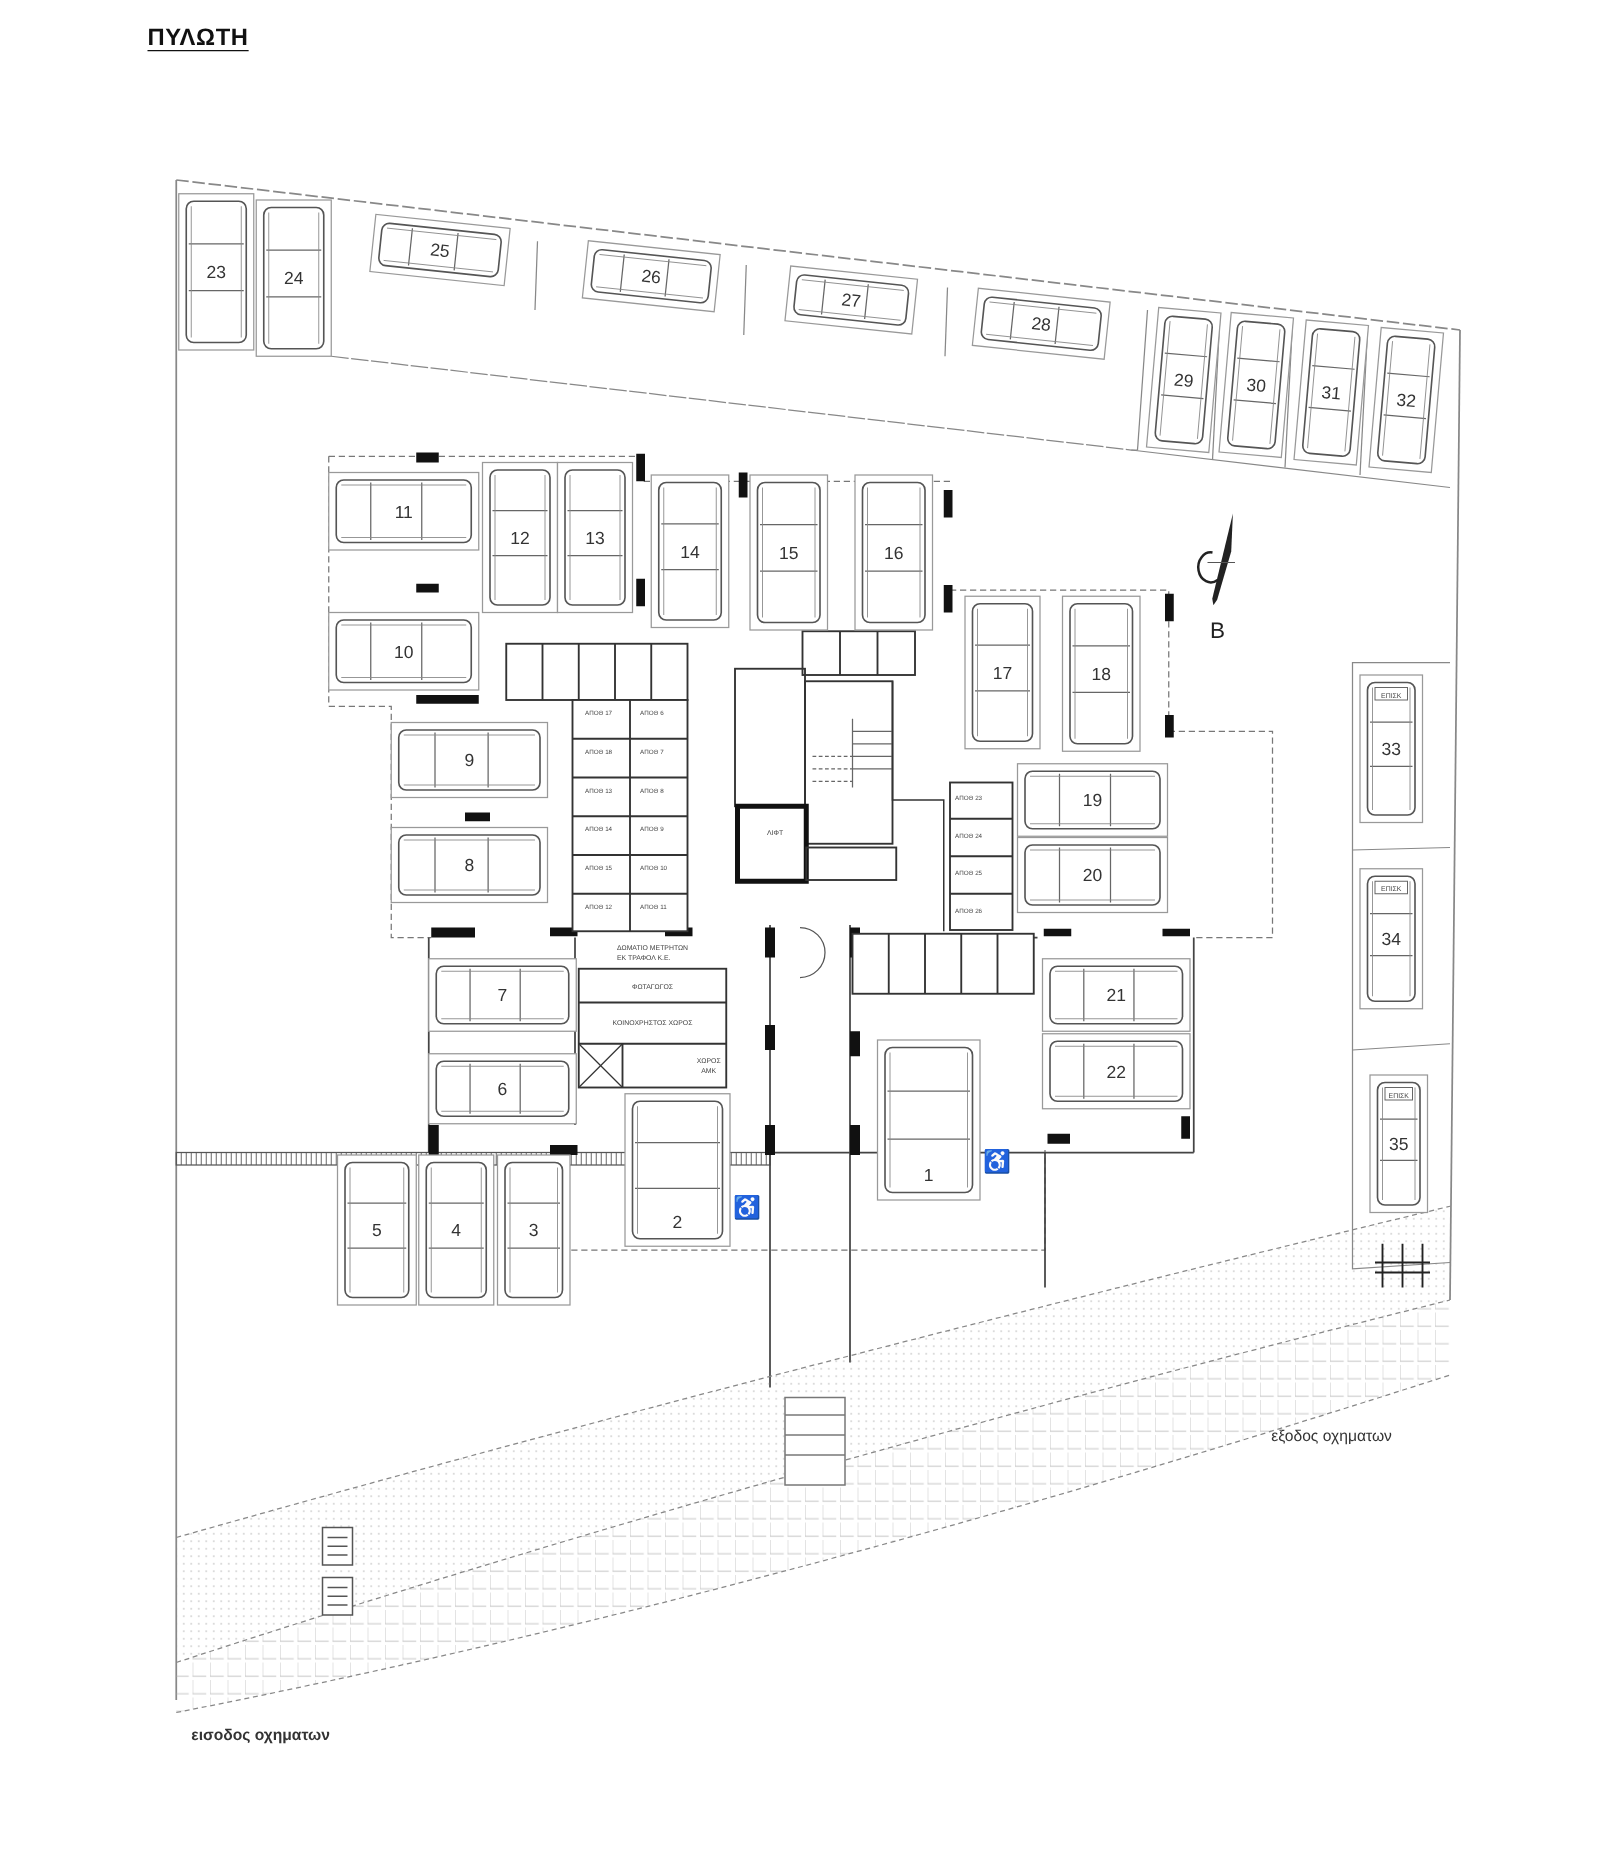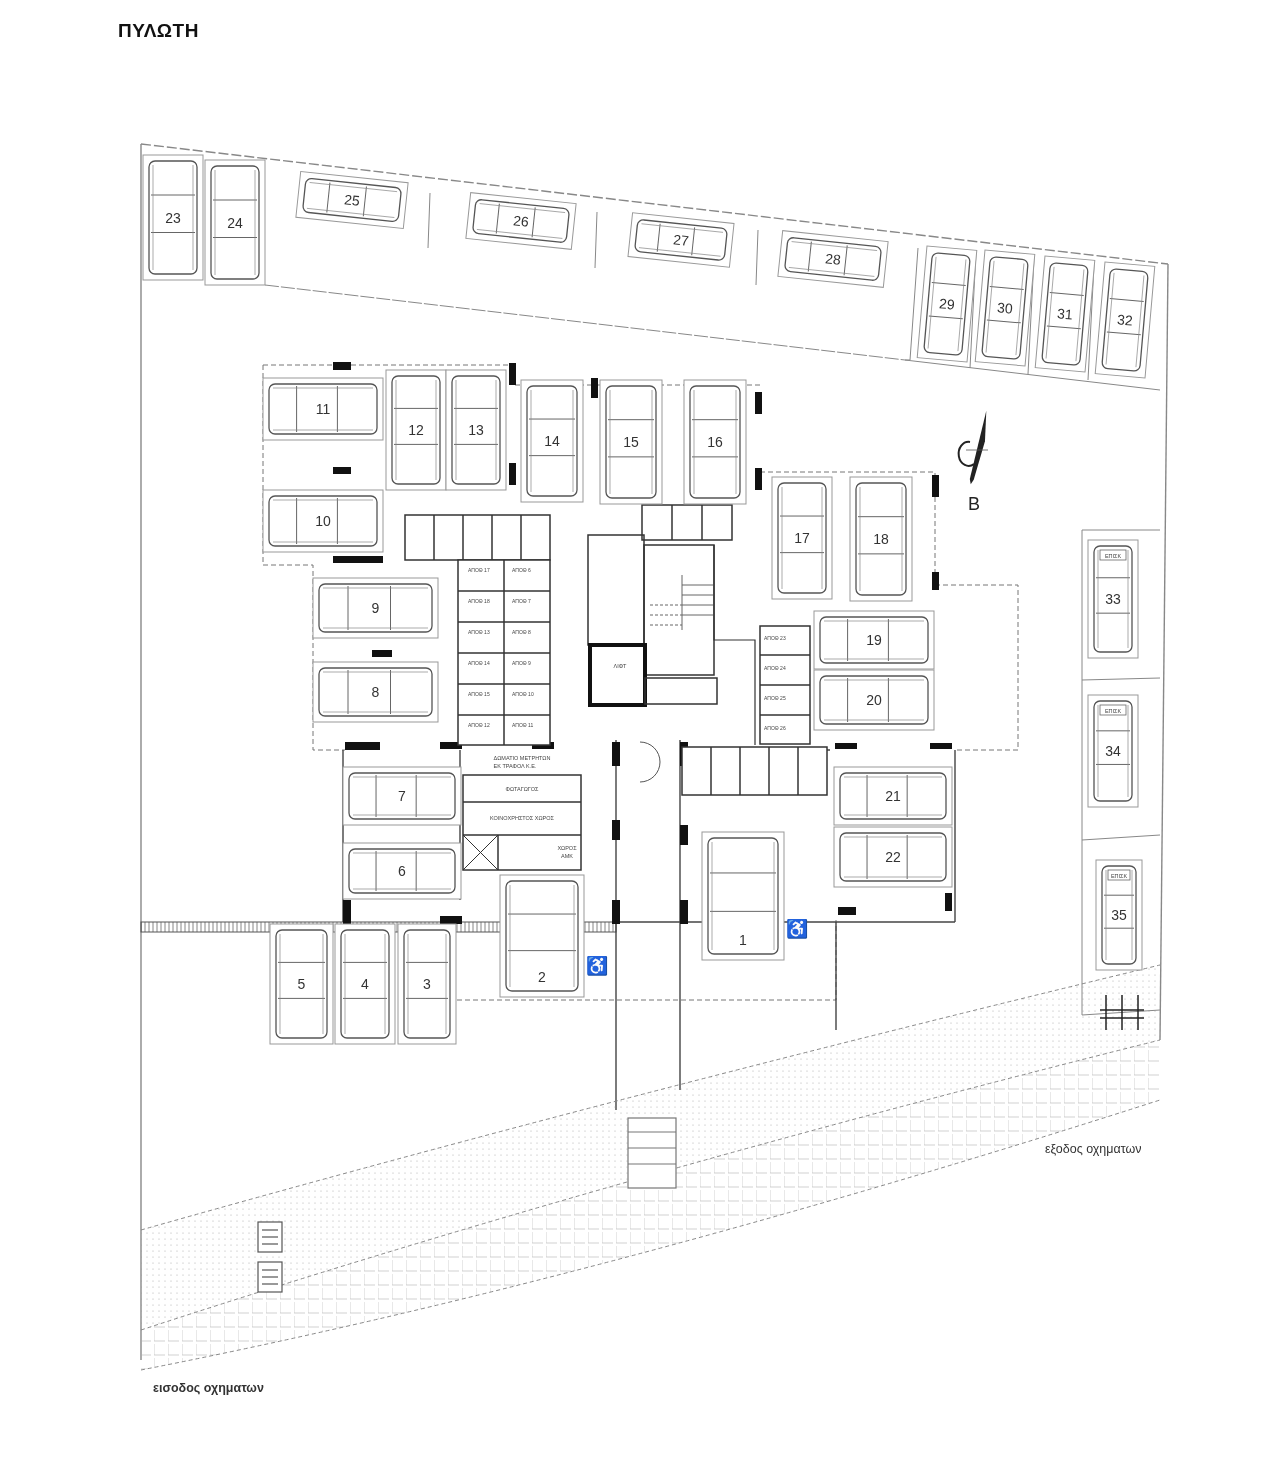--- a/index.html
+++ b/index.html
@@ -1,19 +1,19 @@
 <!DOCTYPE html>
 <html><head>
 <meta charset="utf-8">
 <style>
   html, body { margin: 0; padding: 0; background: #ffffff; }
   body { width: 1280px; height: 1481px; position: relative; overflow: hidden;
          font-family: "Liberation Sans", sans-serif; color: #1a1a1a; }
   .title { position: absolute; left: 118px; top: 20px; font-size: 19px; font-weight: bold;
-           text-underline-offset: 4px; letter-spacing: 0.5px; color: #111; }
+           text-decoration: underline; text-underline-offset: 4px; letter-spacing: 0.5px; color: #111; }
   svg.plan { position: absolute; left: 0; top: 0; }
   .lbl { position: absolute; font-size: 12.5px; color: #333; white-space: nowrap; }
   .north-b { position: absolute; left: 968px; top: 494px; font-size: 18px; color: #222; }
   text { font-family: "Liberation Sans", sans-serif; }
 </style>
 </head>
 <body>
 
 <div class="title">ΠΥΛΩΤΗ</div>
 
@@ -591,14 +591,14 @@
     </g>
 
   <g transform="translate(978,450)">
     <path d="M0 -40 L5 -10 L2 30 L0 35 L-2 30 Z" fill="#222" transform="rotate(12)"></path>
     <path d="M-8 -8 A 10 12 0 1 0 -4 14" fill="none" stroke="#222" stroke-width="2"></path>
     <line x1="-12" y1="0" x2="10" y2="0" stroke="#555" stroke-width="0.8"></line>
   </g>
 </svg>
 
 <div class="north-b">Β</div>
-<div class="lbl" style="left:1017px; top:1142px;margin-left:28px;">εξοδος οχηματων</div>
+<div class="lbl" style="left:1017px; top:1142px;">εξοδος οχηματων</div>
 <div class="lbl" style="left:153px; top:1381px;font-weight:bold;">εισοδος οχηματων</div>
 
 </body></html>

